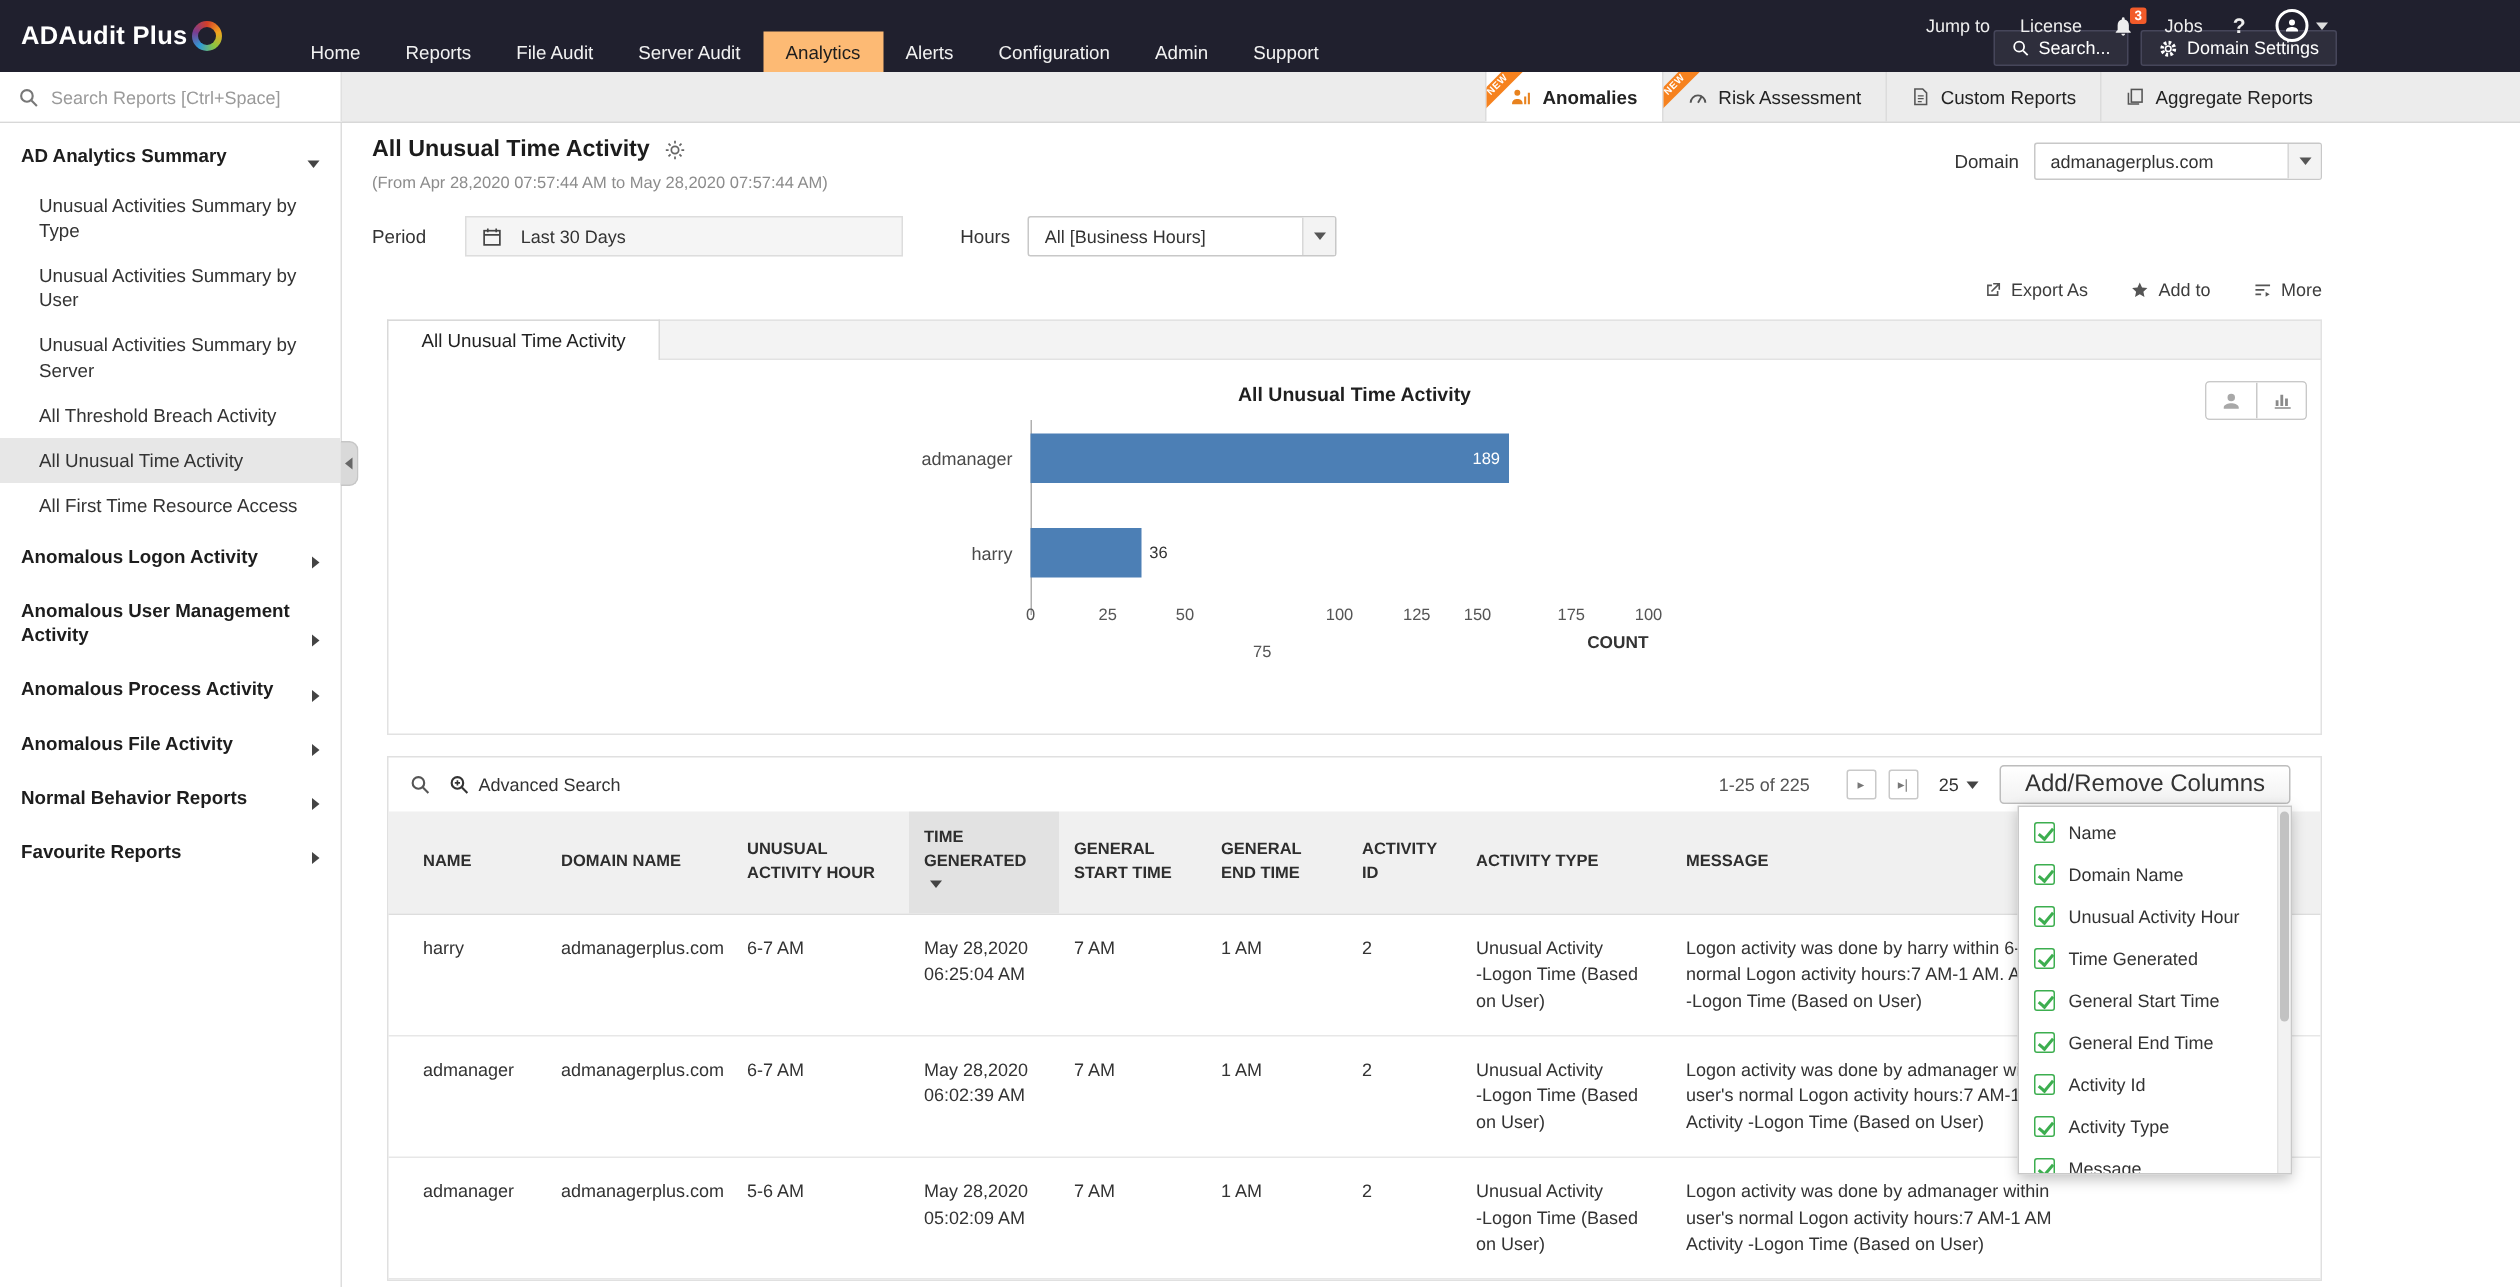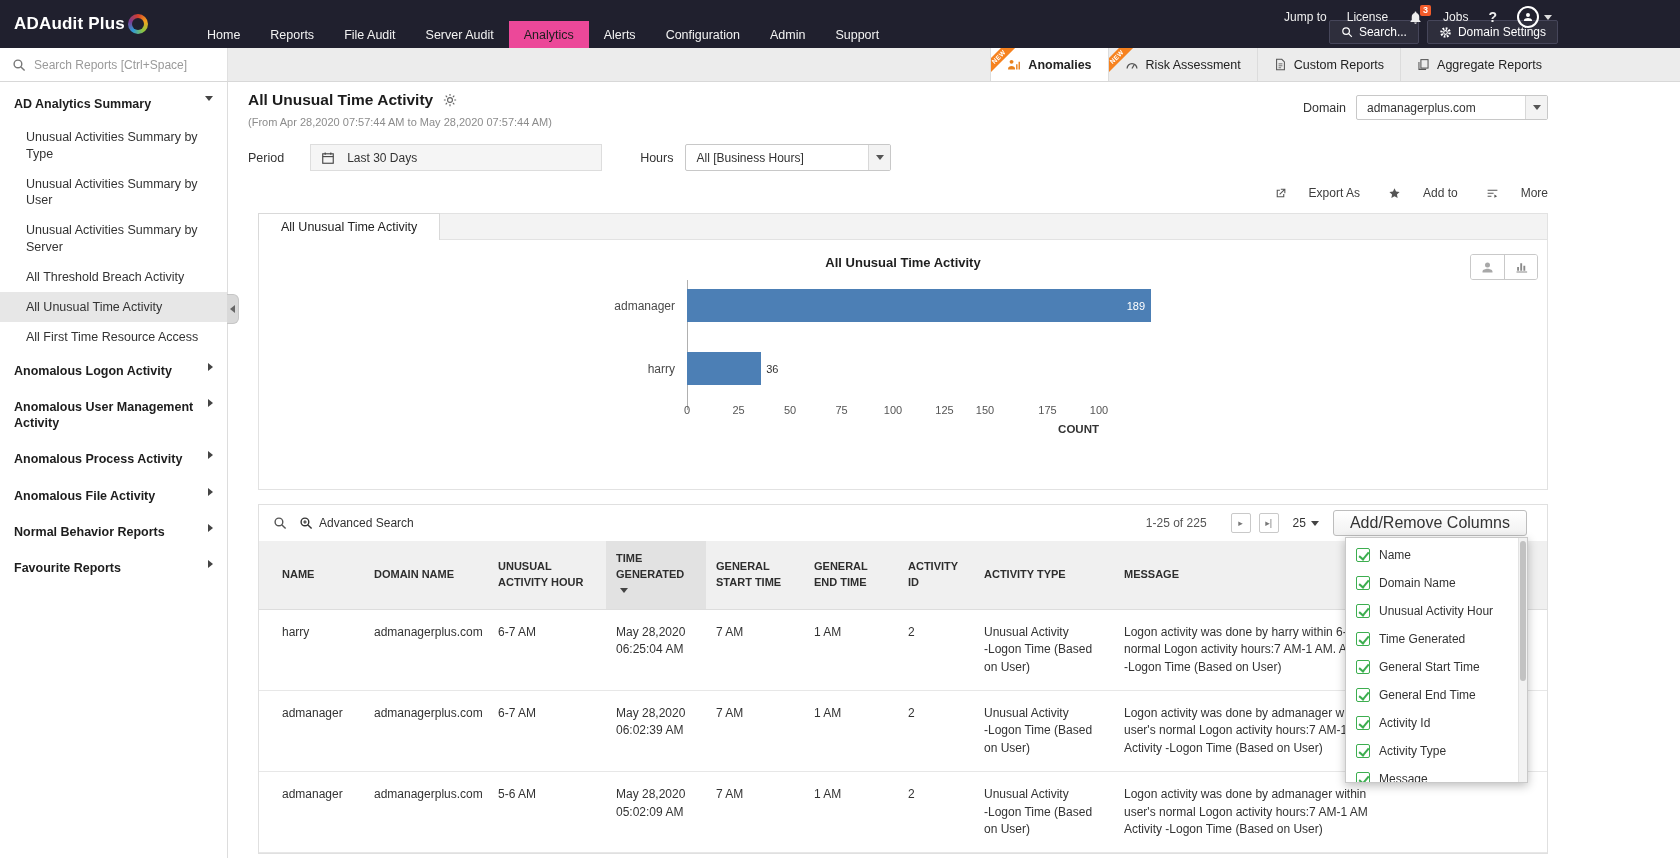--- a/index.html
+++ b/index.html
@@ -21,41 +21,41 @@
   .util-bell{position:relative;cursor:pointer;display:flex}
   .nbadge{position:absolute;top:-5px;right:-8px;background:#f25b2a;color:#fff;font-size:9px;font-weight:bold;
     padding:1px 3px;border-radius:2px;line-height:1}
   .util-help{font-size:14px;font-weight:bold;cursor:pointer}
   .util-avatar{display:flex;align-items:center;gap:5px;cursor:pointer}
   .avatar-circle{width:22px;height:22px;border:2px solid #fff;border-radius:50%;display:flex;align-items:center;justify-content:center}
   .caret{width:0;height:0;border-left:4px solid transparent;border-right:4px solid transparent;border-top:5px solid #ddd}
   .topbar-right{flex:1;display:flex;align-items:flex-end;justify-content:space-between}
   .main-nav{display:flex;height:27px}
   .nav-item{display:flex;align-items:center;padding:0 15px;font-size:12.5px;color:#f2f2f2;cursor:pointer;white-space:nowrap}
-  .nav-item.active{background:#ec4899;color:#1d1d1d}
+  .nav-item.active{background:#fdba74;color:#1d1d1d}
   .nav-actions{display:flex;gap:8px;margin-bottom:4px}
   .dark-btn{display:flex;align-items:center;gap:6px;background:#2e2e3c;border:1px solid #46465a;color:#fff;
     font-size:12px;height:24px;padding:0 11px;border-radius:2px;cursor:pointer}
 
   
   .subheader{height:34px;background:#ececec;border-bottom:1px solid #d8d8d8;display:flex;justify-content:space-between;padding-right:122px}
   .report-search{width:228px;background:#fff;border-right:1px solid #e0e0e0;display:flex;align-items:center;gap:8px;padding-left:12px;color:#777}
   .report-search input{border:0;outline:0;background:none;font-size:12px;color:#333;flex:1;min-width:0;padding-right:6px}
   .report-search input::placeholder{color:#9a9a9a}
   .subheader-tabs{display:flex}
   .sub-tab{position:relative;display:flex;align-items:center;gap:7px;padding:0 16px;font-size:12.5px;color:#222;
     border-left:1px solid #dcdcdc;overflow:hidden;cursor:pointer;white-space:nowrap}
   .sub-tab.active{background:#fff;font-weight:bold}
   .ribbon{position:absolute;top:4px;left:-13px;width:42px;transform:rotate(-45deg);background:var(--orange);
     color:#fff;font-size:6.5px;font-weight:bold;text-align:center;line-height:10px;letter-spacing:.5px}
 
   
   .layout{display:flex;height:776px;position:relative}
   .sidebar{width:228px;border-right:1px solid #ddd;background:#fff;padding-top:4px;overflow:hidden;flex:none}
-  .side-group{display:flex;align-items:flex-start;justify-content:space-between;padding:10px 14px;font-size:12.5px;
+  .side-group{display:flex;align-items:flex-end;justify-content:space-between;padding:10px 14px;font-size:12.5px;
     font-weight:bold;color:#1d1d1d;cursor:pointer;line-height:1.3}
   .side-item{padding:7px 18px 7px 26px;font-size:12.5px;color:#333;line-height:1.3;cursor:pointer}
   .side-item.selected{background:#e7e7e7}
   .chev{width:0;height:0;flex:none;margin-left:8px}
   .chev.down{border-left:4px solid transparent;border-right:4px solid transparent;border-top:5px solid #444}
   .chev.right{border-top:4px solid transparent;border-bottom:4px solid transparent;border-left:5px solid #444}
   .sidebar-collapse{position:absolute;left:227px;top:212px;width:12px;height:30px;background:#d9d9d9;border:1px solid #c6c6c6;
     border-left:none;border-radius:0 6px 6px 0;display:flex;align-items:center;justify-content:center;z-index:5;cursor:pointer}
   .sidebar-collapse i{width:0;height:0;border-top:4px solid transparent;border-bottom:4px solid transparent;border-right:5px solid #666}
 
@@ -74,21 +74,21 @@
     display:flex;align-items:center;justify-content:center}
   .caret-box i{width:0;height:0;border-left:4px solid transparent;border-right:4px solid transparent;border-top:5px solid #555}
   .domain-select{width:192px}
   .filter-row{display:flex;align-items:center;margin-top:16px}
   .period-input{margin-left:26px;width:292px;height:27px;background:#f5f5f5;border:1px solid #ddd;display:flex;
     align-items:center;gap:12px;padding:0 10px;font-size:12px;color:#333;cursor:pointer}
   .period-input .icon{color:#444}
   .hours-lbl{margin-left:38px;margin-right:12px}
   .hours-select{width:206px;height:27px}
   .actions-row{display:flex;justify-content:flex-end;align-items:center;gap:28px;margin-top:15px;margin-right:10px}
-  .action-btn{display:flex;align-items:center;gap:22px;font-size:12px;color:#3d3d3d;cursor:pointer}
+  .action-btn{display:flex;align-items:center;gap:6px;font-size:12px;color:#3d3d3d;cursor:pointer}
   .action-btn .icon{color:#555}
 
   
   .view-tabs{display:flex;margin:13px 10px 0 10px;background:#f3f3f3;border:1px solid #e2e2e2;height:27px}
   .view-tab{display:flex;align-items:center;background:#fff;border-right:1px solid #d9d9d9;margin:-1px 0 -1px -1px;
     border-left:1px solid #d9d9d9;border-top:1px solid #d9d9d9;padding:0 22px;font-size:12.5px;color:#222;cursor:pointer}
   .chart-panel{margin:0 10px;border:1px solid #e2e2e2;border-top:none;min-height:250px;position:relative;background:#fff}
   .chart-title{text-align:center;font-weight:bold;font-size:13px;color:#1f1f1f;padding-top:15px}
   .chart-tools{position:absolute;top:14px;right:9px;display:flex;border:1px solid #c9c9c9;border-radius:3px;overflow:hidden}
   .tool{width:33px;height:24px;display:flex;align-items:center;justify-content:center;color:#a8a8a8;background:#fff;cursor:pointer}
@@ -394,39 +394,39 @@
           <span class="tool">
               <svg viewBox="0 0 24 24" width="15" height="15" fill="currentColor">
                 <path d="M4 20h17v-1.6H4zM5 17h3v-6H5zM10 17h3V5h-3zM15 17h3V9h-3z"></path>
               </svg>
             </span>
         </div>
         <div class="chart-plot">
             <div class="c-row">
               <div class="c-lab">admanager</div>
               <div class="c-track">
-                <div class="c-bar" style="width: 464px; background: rgb(76, 127, 181);">
+                <div class="c-bar" style="width: 319px; background: rgb(76, 127, 181);">
                   <span class="c-val inside">189</span>
                 </div>
               </div>
             </div>
             <div class="c-row">
               <div class="c-lab">harry</div>
               <div class="c-track">
                 <div class="c-bar" style="width: 74.16px; background: rgb(76, 127, 181);"></div>
                 <span class="c-val outside">36</span>
               </div>
             </div>
             <div class="c-axisrow">
               <div class="c-lab"></div>
               <div class="c-ticks">
                 <span class="c-tick" style="left: 0px;">0</span>
                 <span class="c-tick" style="left: 51.5px;">25</span>
                 <span class="c-tick" style="left: 103px;">50</span>
-                <span class="c-tick" style="left: 154.5px;">75</span>
+                <span class="c-tick" style="left: 154.5px; margin-top: 25px;">75</span>
                 <span class="c-tick" style="left: 206px;">100</span>
                 <span class="c-tick" style="left: 257.5px;">125</span>
                 <span class="c-tick" style="left: 298px; text-align: center;">150</span>
                 <span class="c-tick" style="left: 360.5px;">175</span>
                 <span class="c-tick" style="left: 412px;">100</span>
               </div>
             </div>
             <div class="c-axisrow">
               <div class="c-lab"></div>
               <div class="c-xlabel">COUNT</div>

